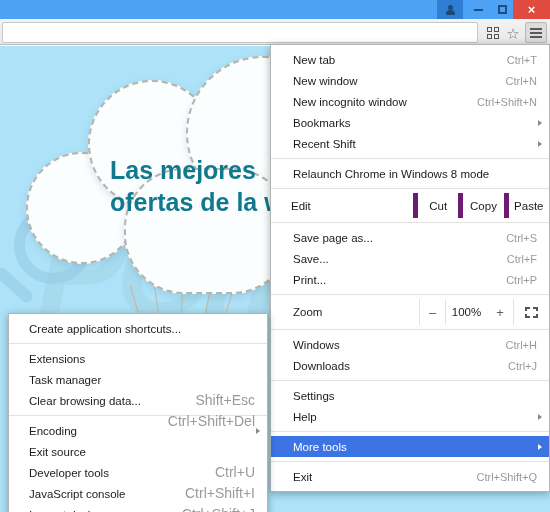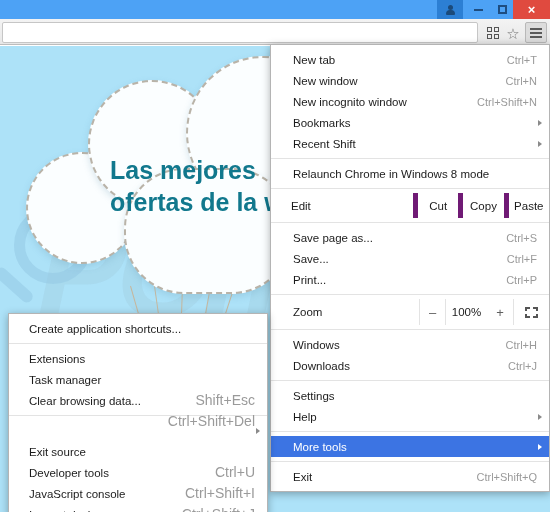--- a/index.html
+++ b/index.html
@@ -378,20 +378,21 @@
       <span class="accel">Shift+Esc</span>
     </div>
     <div class="mi">
       <span class="label">Clear browsing data...</span>
       <span class="accel">Ctrl+Shift+Del</span>
     </div>
 
     <div class="sep"></div>
 
     <div class="mi">
+      <span class="label">Encoding</span>
       <span class="arrow"></span>
     </div>
     <div class="mi">
       <span class="label">Exit source</span>
       <span class="accel">Ctrl+U</span>
     </div>
     <div class="mi">
       <span class="label">Developer tools</span>
       <span class="accel">Ctrl+Shift+I</span>
     </div>

